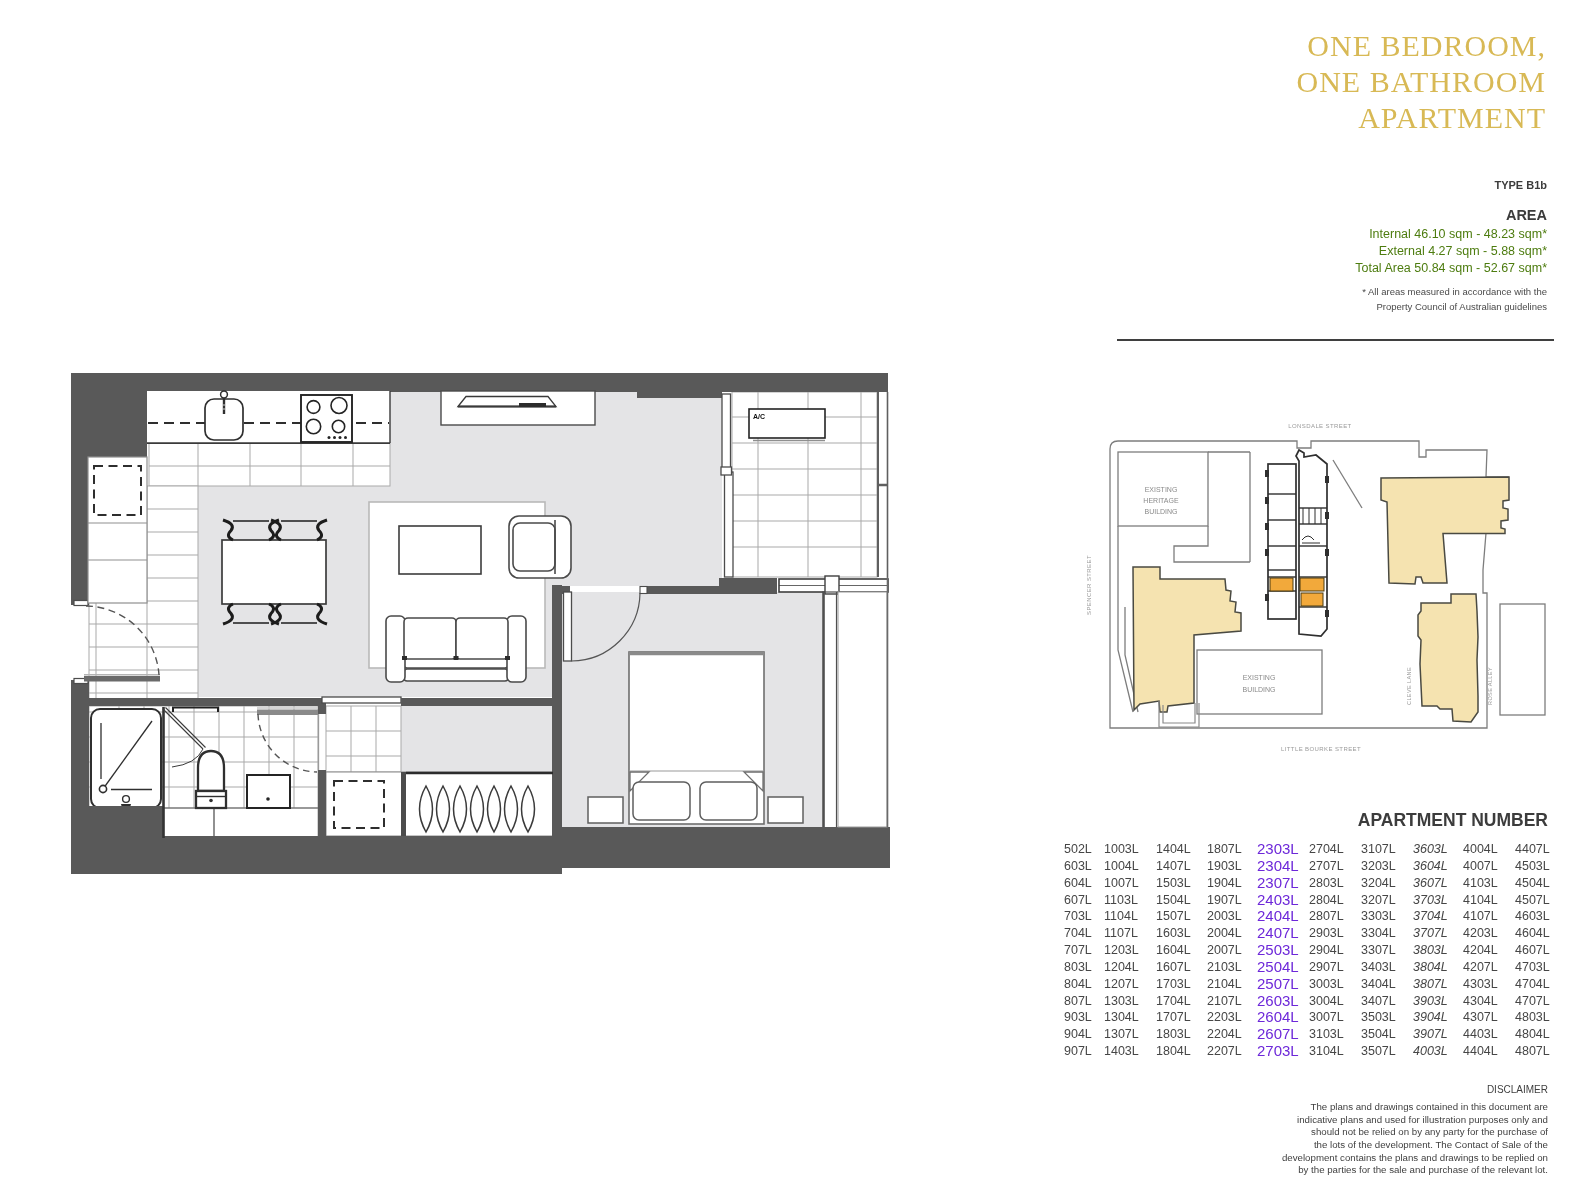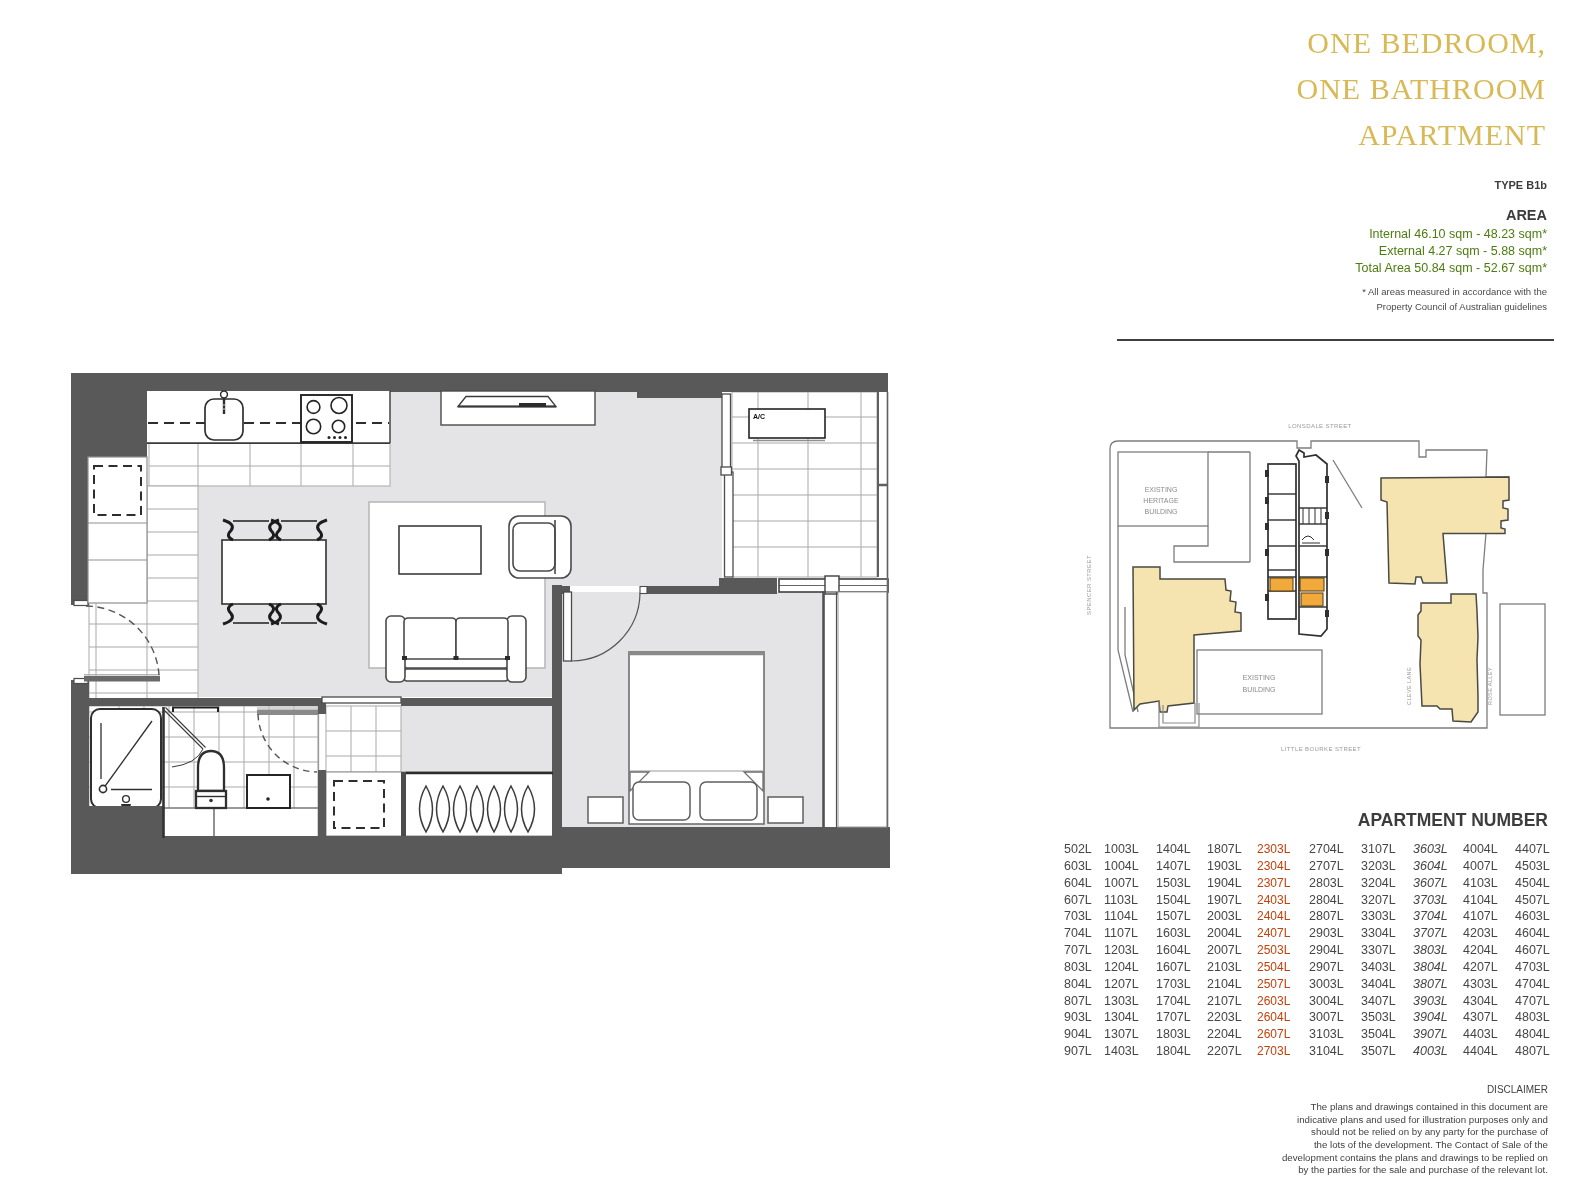--- a/index.html
+++ b/index.html
@@ -505,40 +505,40 @@
 
 <g>
       <text x="1411" y="686" font-family="Liberation Sans,sans-serif" font-size="5.5" fill="#9a9a9a" text-anchor="middle" letter-spacing="0.4" transform="rotate(-90 1411 686)">CLEVE LANE</text>
     </g>
 
 <g>
       <text x="1492" y="686" font-family="Liberation Sans,sans-serif" font-size="5.5" fill="#9a9a9a" text-anchor="middle" letter-spacing="0.4" transform="rotate(-90 1492 686)">ROSE ALLEY</text>
     </g>
 </svg>
 
-<div class="abs r gold" style="right:41px;top:20px;width:560px;font-size:30px;line-height:46px;letter-spacing:1px;">ONE BEDROOM,<br>ONE BATHROOM<br>APARTMENT</div>
+<div class="abs r gold" style="right:41px;top:28px;width:560px;font-size:30px;line-height:36px;letter-spacing:1px;">ONE BEDROOM,<br>ONE BATHROOM<br>APARTMENT</div>
 
 <div class="abs r" style="right:40px;top:179px;width:300px;font-size:11px;font-weight:bold;color:#3c3c3c;">TYPE B1b</div>
 
 <div class="abs r" style="right:40px;top:207px;width:300px;font-size:14.5px;font-weight:bold;color:#3c3c3c;">AREA</div>
 
 <div class="abs r" style="right:40px;top:226px;width:400px;font-size:12.5px;line-height:16.9px;color:#4d7c0f;">Internal 46.10 sqm - 48.23 sqm*<br>External 4.27 sqm - 5.88 sqm*<br>Total Area 50.84 sqm - 52.67 sqm*</div>
 
 <div class="abs r" style="right:40px;top:284px;width:400px;font-size:9.5px;line-height:15.2px;color:#4a4a4a;">* All areas measured in accordance with the<br>Property Council of Australian guidelines</div>
 
 <div class="abs" style="left:1117px;top:339px;width:437px;height:2.4px;background:#3f3f3f;"></div>
 
 <div class="abs r" style="right:39px;top:810px;width:400px;font-size:17.5px;font-weight:bold;color:#3c3c3c;">APARTMENT NUMBER</div>
 
 <div id="aptgrid">
 <div class="abs" style="left:1048px;top:841px;font-size:12.5px;line-height:16.85px;color:#464646;margin-left:16px;">502L<br>603L<br>604L<br>607L<br>703L<br>704L<br>707L<br>803L<br>804L<br>807L<br>903L<br>904L<br>907L</div>
 <div class="abs" style="left:1104px;top:841px;font-size:12.5px;line-height:16.85px;color:#464646;">1003L<br>1004L<br>1007L<br>1103L<br>1104L<br>1107L<br>1203L<br>1204L<br>1207L<br>1303L<br>1304L<br>1307L<br>1403L</div>
 <div class="abs" style="left:1156px;top:841px;font-size:12.5px;line-height:16.85px;color:#464646;">1404L<br>1407L<br>1503L<br>1504L<br>1507L<br>1603L<br>1604L<br>1607L<br>1703L<br>1704L<br>1707L<br>1803L<br>1804L</div>
 <div class="abs" style="left:1207px;top:841px;font-size:12.5px;line-height:16.85px;color:#464646;">1807L<br>1903L<br>1904L<br>1907L<br>2003L<br>2004L<br>2007L<br>2103L<br>2104L<br>2107L<br>2203L<br>2204L<br>2207L</div>
-<div class="abs" style="left:1257px;top:841px;font-size:12px;line-height:16.85px;color:#c2410c;">2303L<br>2304L<br>2307L<br>2403L<br>2404L<br>2407L<br>2503L<br>2504L<br>2507L<br>2603L<br>2604L<br>2607L<br>2703L</div>
+<div class="abs" style="left:1257px;top:841px;font-size:15px;line-height:16.85px;color:#6d28d9;">2303L<br>2304L<br>2307L<br>2403L<br>2404L<br>2407L<br>2503L<br>2504L<br>2507L<br>2603L<br>2604L<br>2607L<br>2703L</div>
 <div class="abs" style="left:1309px;top:841px;font-size:12.5px;line-height:16.85px;color:#464646;">2704L<br>2707L<br>2803L<br>2804L<br>2807L<br>2903L<br>2904L<br>2907L<br>3003L<br>3004L<br>3007L<br>3103L<br>3104L</div>
 <div class="abs" style="left:1361px;top:841px;font-size:12.5px;line-height:16.85px;color:#464646;">3107L<br>3203L<br>3204L<br>3207L<br>3303L<br>3304L<br>3307L<br>3403L<br>3404L<br>3407L<br>3503L<br>3504L<br>3507L</div>
 <div class="abs" style="left:1413px;top:841px;font-size:12.5px;line-height:16.85px;color:#464646;font-style:italic;">3603L<br>3604L<br>3607L<br>3703L<br>3704L<br>3707L<br>3803L<br>3804L<br>3807L<br>3903L<br>3904L<br>3907L<br>4003L</div>
 <div class="abs" style="left:1463px;top:841px;font-size:12.5px;line-height:16.85px;color:#464646;">4004L<br>4007L<br>4103L<br>4104L<br>4107L<br>4203L<br>4204L<br>4207L<br>4303L<br>4304L<br>4307L<br>4403L<br>4404L</div>
 <div class="abs" style="left:1515px;top:841px;font-size:12.5px;line-height:16.85px;color:#464646;">4407L<br>4503L<br>4504L<br>4507L<br>4603L<br>4604L<br>4607L<br>4703L<br>4704L<br>4707L<br>4803L<br>4804L<br>4807L</div>
 </div>
 
 <div class="abs r" style="right:39px;top:1084px;width:300px;font-size:10px;color:#3f3f3f;">DISCLAIMER</div>
 
 <div class="abs r" style="right:39px;top:1101px;width:560px;font-size:9.7px;line-height:12.65px;color:#3f3f3f;">The plans and drawings contained in this document are<br>indicative plans and used for illustration purposes only and<br>should not be relied on by any party for the purchase of<br>the lots of the development. The Contact of Sale of the<br>development contains the plans and drawings to be replied on<br>by the parties for the sale and purchase of the relevant lot.</div>

